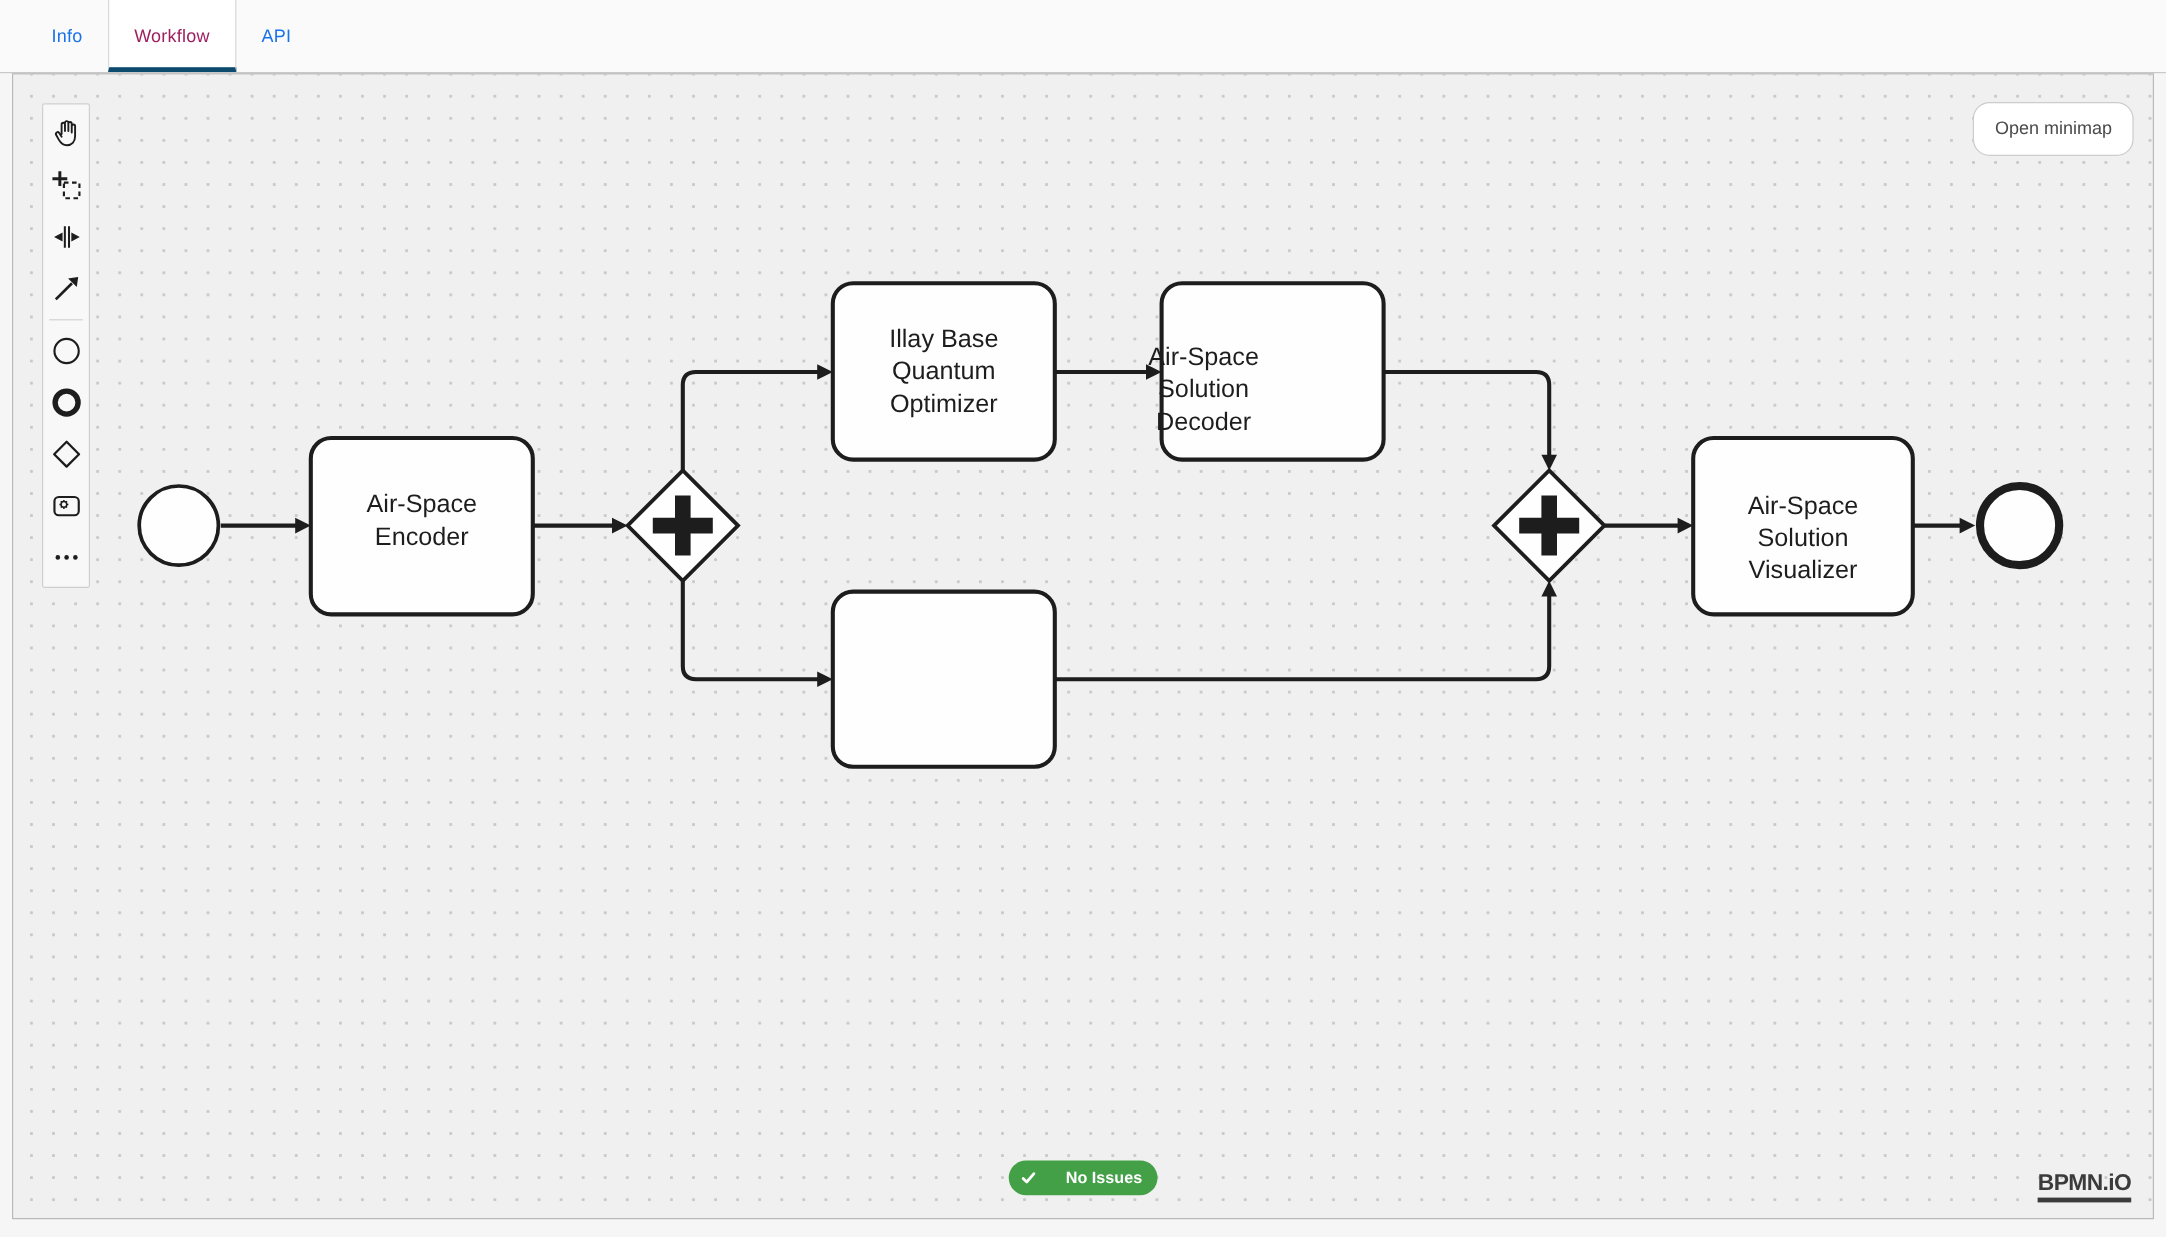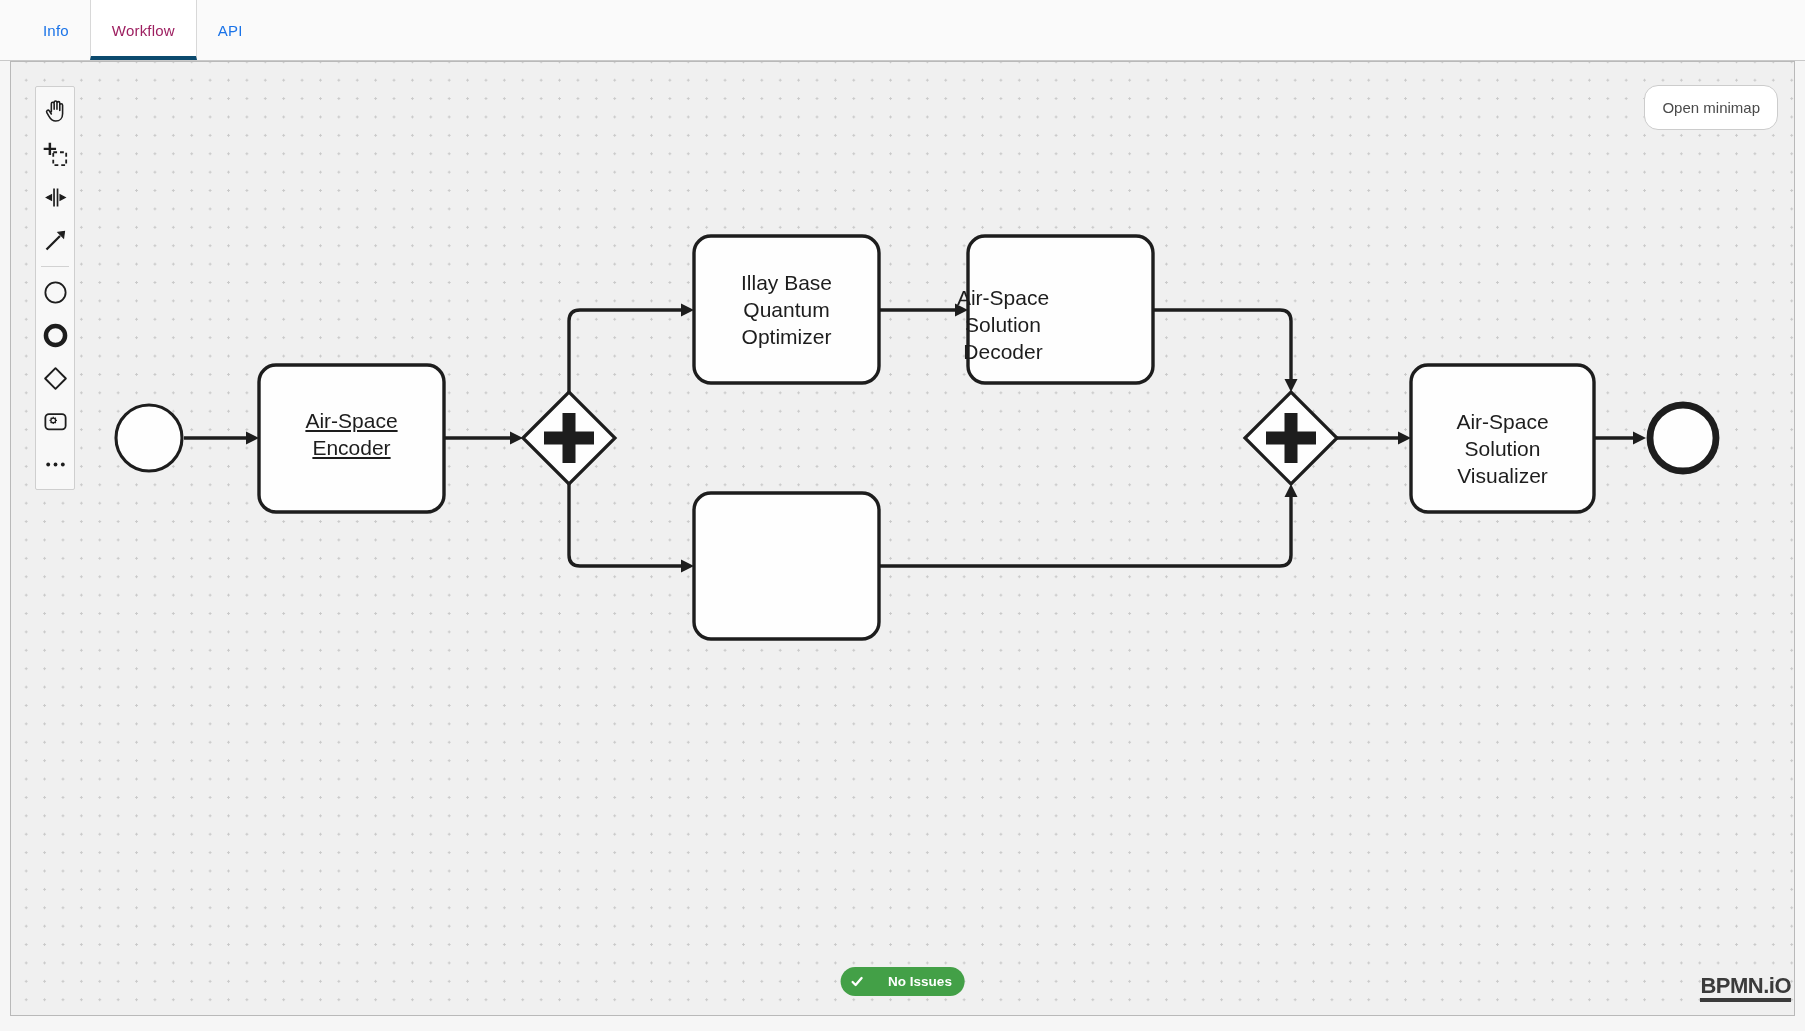--- a/index.html
+++ b/index.html
@@ -114,22 +114,22 @@
     font-weight: bold;
     cursor: pointer;
     gap: 24px;
     white-space: nowrap;
     text-align: right;
   }
 
   
   .watermark {
     position: absolute;
-    right: 3px; bottom: 13px;
-    font-size: 22px;
+    right: 18px; bottom: 13px;
+    font-size: 19px;
     font-weight: bold;
     letter-spacing: -0.5px;
     color: #3b3b3b;
     border-bottom: 4px solid #3b3b3b;
     padding-bottom: 1px;
     line-height: 1.05;
     cursor: pointer;
   }
 </style>
 </head>
@@ -171,21 +171,21 @@
       <rect x="957" y="174" width="185" height="147" rx="17" ry="17" fill="#fefefe" stroke="#1d1d1d" stroke-width="3.4"></rect>
       <rect x="683" y="431" width="185" height="146" rx="17" ry="17" fill="#fefefe" stroke="#1d1d1d" stroke-width="3.4"></rect>
       <g>
         <polygon points="1234,376 1280,330 1326,376 1280,422" fill="#fefefe" stroke="#1d1d1d" stroke-width="3.2" stroke-linejoin="miter"></polygon>
         <path d="M1255 369.5H1273.5V351H1286.5V369.5H1305V382.5H1286.5V401H1273.5V382.5H1255Z" fill="#1d1d1d"></path>
       </g>
       <rect x="1400" y="303" width="183" height="147" rx="17" ry="17" fill="#fefefe" stroke="#1d1d1d" stroke-width="3.4"></rect>
       <circle cx="1672" cy="376" r="33" fill="#fefefe" stroke="#1d1d1d" stroke-width="6.8"></circle>
     </svg>
   <div id="labels-layer">
-      <div class="task-label" style="left: 265.5px; top: 303px; width: 150px; height: 138px; text-decoration: underline;">Air-Space Encoder</div>
+      <div class="task-label" style="left: 265.5px; top: 303px; width: 150px; height: 138px;">Air-Space Encoder</div>
       <div class="task-label" style="left: 700.5px; top: 174px; width: 150px; height: 147px;">Illay Base Quantum Optimizer</div>
       <div class="task-label" style="left: 917px; top: 174px; width: 150px; height: 177px;">Air-Space Solution Decoder</div>
       <div class="task-label" style="left: 1416.5px; top: 303px; width: 150px; height: 167px;">Air-Space Solution Visualizer</div>
     </div>
 
   <div class="palette" id="palette">
       <div class="palette-item">
         <svg width="27" height="27" viewBox="0 0 24 24">
           <path fill="none" stroke="#1d1d1d" stroke-width="1.4" stroke-linecap="round" stroke-linejoin="round" d="M8.3 12.2V5.1a1.25 1.25 0 0 1 2.5 0V10m0-5.6V3.9a1.25 1.25 0 0 1 2.5 0V10m0-5.5a1.25 1.25 0 0 1 2.5 0V11m0-4.6a1.25 1.25 0 0 1 2.5 0v7.5c0 4-2.5 6.6-6.1 6.6-3 0-4.5-1.5-6.1-4.4l-1.8-3.2c-.4-.7-.2-1.5.4-1.9.6-.4 1.4-.2 1.8.4l1.8 2.8"></path>
         </svg>

